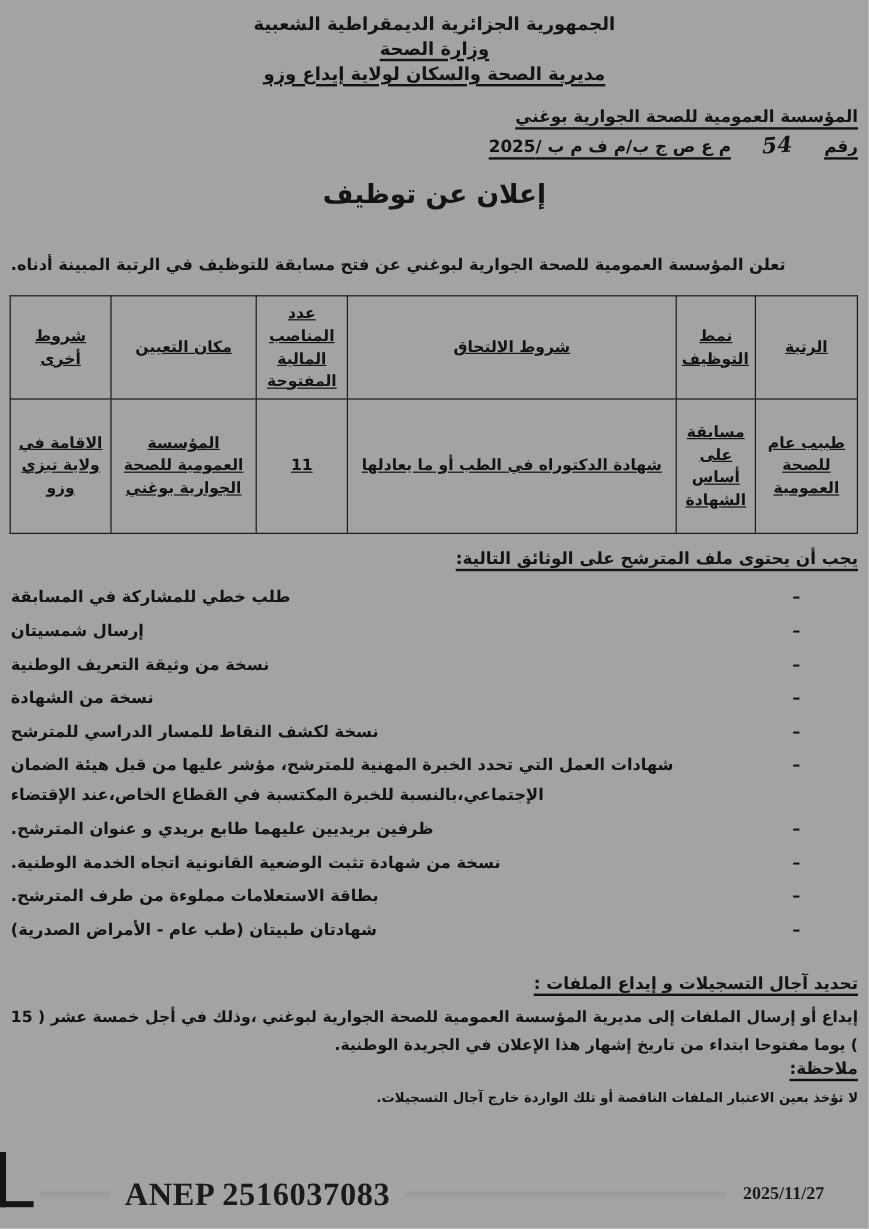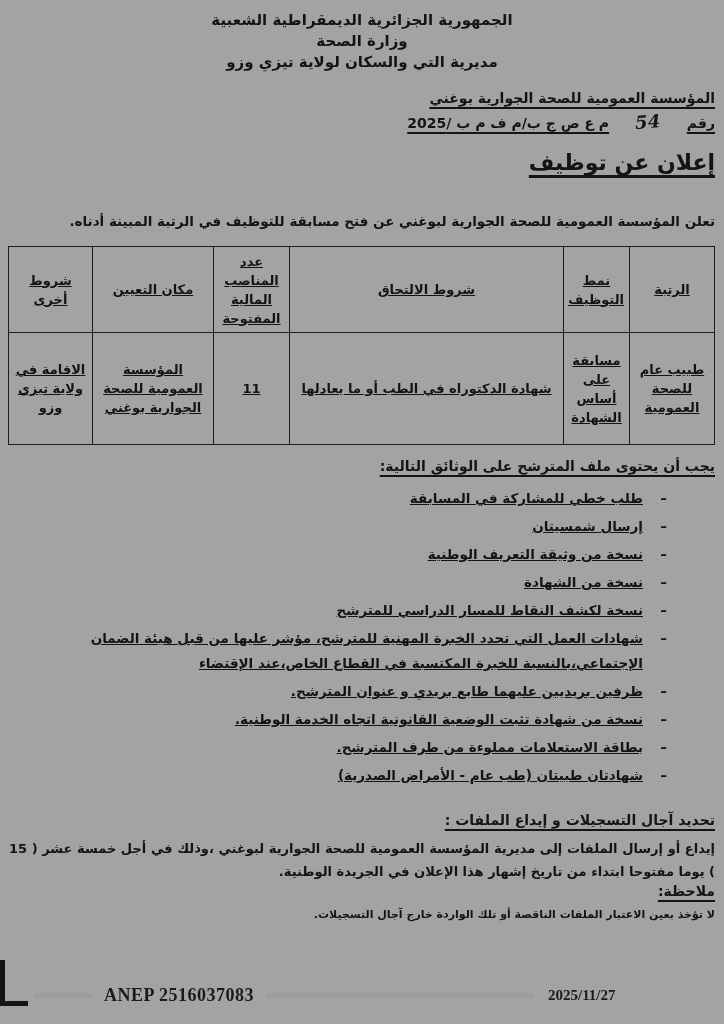--- a/index.html
+++ b/index.html
@@ -15,47 +15,46 @@
     font-weight: 700;
     overflow: hidden;
   }
   .content {
     direction: rtl;
     padding: 10px 9px 0 9px;
   }
 
   
   .gov-header { text-align: center; line-height: 21px; font-size: 15px; }
-  .gov-header .u { text-underline-offset: 3px; text-decoration-thickness: 2px; }
+  .gov-header .u { text-decoration: underline; text-underline-offset: 3px; text-decoration-thickness: 2px; }
 
   
   .est-block { margin-top: 13px; text-align: right; font-size: 14px; line-height: 24px; }
   .est-block .line { text-decoration: underline; text-underline-offset: 4px; text-decoration-thickness: 1.5px; }
   .ref-line { letter-spacing: 0.3px; }
   .ref-line .gap { display: inline-block; width: 26px; }
   .handwritten {
     font-family: "DejaVu Serif", serif;
     font-style: italic;
     font-size: 18px;
     display: inline-block;
     transform: rotate(-4deg);
   }
 
   
   .doc-title {
     margin-top: 15px;
-    text-align: right;
+    text-align: center;
     font-size: 22px;
-    text-decoration: underline;
     text-underline-offset: 5px;
     text-decoration-thickness: 2.5px;
   }
 
   
-  .intro { margin-top: 38px; text-align: right; font-size: 13.5px; }
+  .intro { margin-top: 38px; text-align: left; font-size: 13.5px; }
 
   
   table.vac {
     margin-top: 17px;
     border-collapse: collapse;
     width: 706px;
     table-layout: fixed;
   }
   table.vac th, table.vac td {
     border: 1.6px solid #1c1c1c;
@@ -81,22 +80,21 @@
     text-underline-offset: 4px;
     text-decoration-thickness: 1.8px;
   }
   ul.doc-list { margin-top: 12px; list-style: none; margin-right: 48px; }
   ul.doc-list li {
     position: relative;
     padding-right: 24px;
     font-size: 13.5px;
     line-height: 25px;
     margin-bottom: 3px;
-    text-align: right;
-    text-decoration: underline;
+    text-align: left;
   }
   ul.doc-list li::before {
     content: "\2013";
     position: absolute;
     right: 0;
     top: 0;
   }
   .deadline-body { margin-top: 9px; font-size: 13px; line-height: 23px; text-align: justify; }
   .note-heading { margin-top: 0; }
   .note-body { margin-top: 9px; font-size: 11px; text-align: right; padding-left: 12px; }
@@ -112,21 +110,21 @@
     align-items: center;
   }
   .corner-v { position: absolute; left: 0; bottom: 6px; width: 5px; height: 46px; background: #151515; }
   .corner-h { position: absolute; left: 0; bottom: 6px; width: 28px; height: 5px; background: #151515; }
   .rule { height: 5px; background: #9d9d9d; border-radius: 1px; }
   .rule-1 { width: 58px; margin-left: 34px; }
   .rule-2 { width: 268px; margin-left: 12px; }
   .anep-text {
     font-family: "Liberation Serif", "DejaVu Serif", serif;
     font-weight: 700;
-    font-size: 18px;
+    font-size: 27px;
     margin-left: 12px;
     letter-spacing: 0.5px;
     color: #1b1b1b;
   }
   .date-text {
     font-family: "Liberation Serif", "DejaVu Serif", serif;
     font-weight: 700;
     font-size: 15px;
     margin-left: 14px;
     color: #1b1b1b;
@@ -135,21 +133,21 @@
 </style>
 </head>
 <body>
 
 <div class="page">
   <div class="content">
 
     <div class="gov-header">
       <div>الجمهورية الجزائرية الديمقراطية الشعبية</div>
       <div class="u">وزارة الصحة</div>
-      <div class="u">مديرية التي والسكان لولاية تيزي وزو</div>
+      <div class="u">مديرية الصحة والسكان لولاية إيداع وزو</div>
     </div>
 
     <div class="est-block">
       <div class="line">المؤسسة العمومية للصحة الجوارية  بوغني</div>
       <div class="line ref-line">
         <span>رقم</span><span class="gap"></span><span class="handwritten">54</span><span class="gap"></span><span>م ع ص ج ب/م ف م ب /2025</span>
       </div>
     </div>
 
     <div class="doc-title">إعلان عن توظيف</div>

